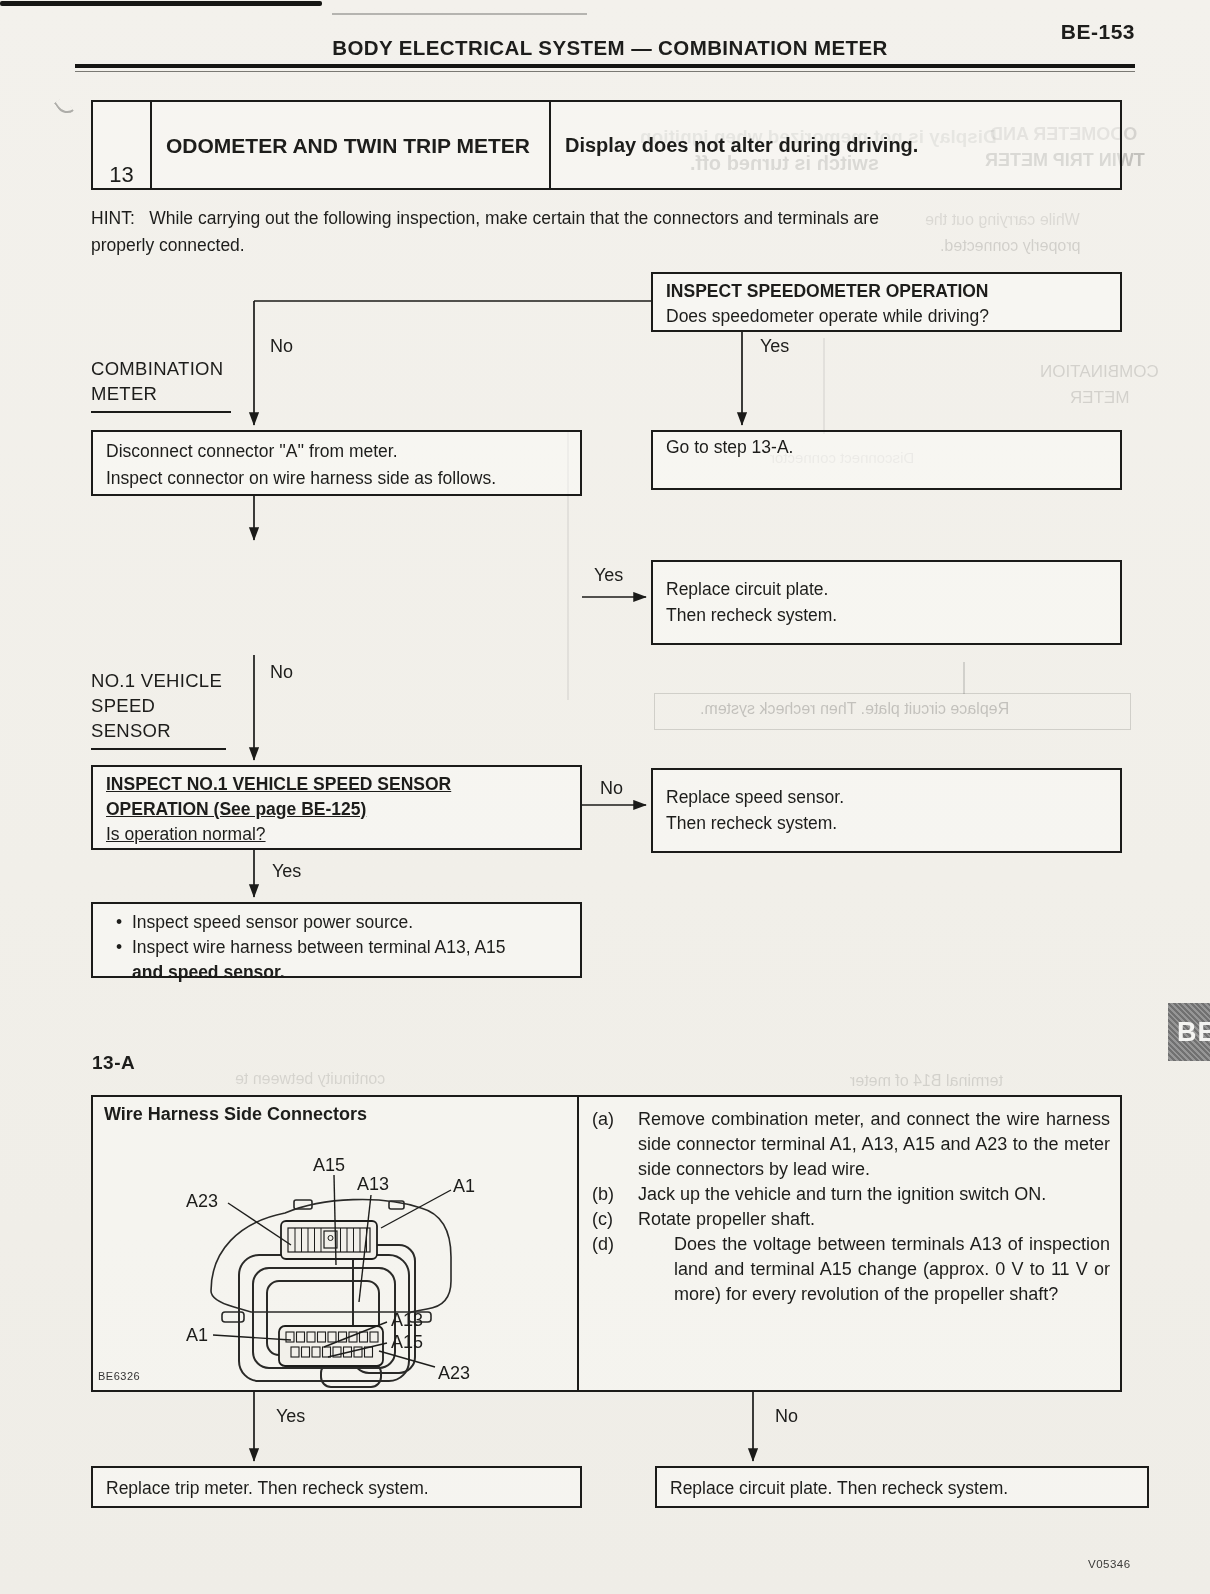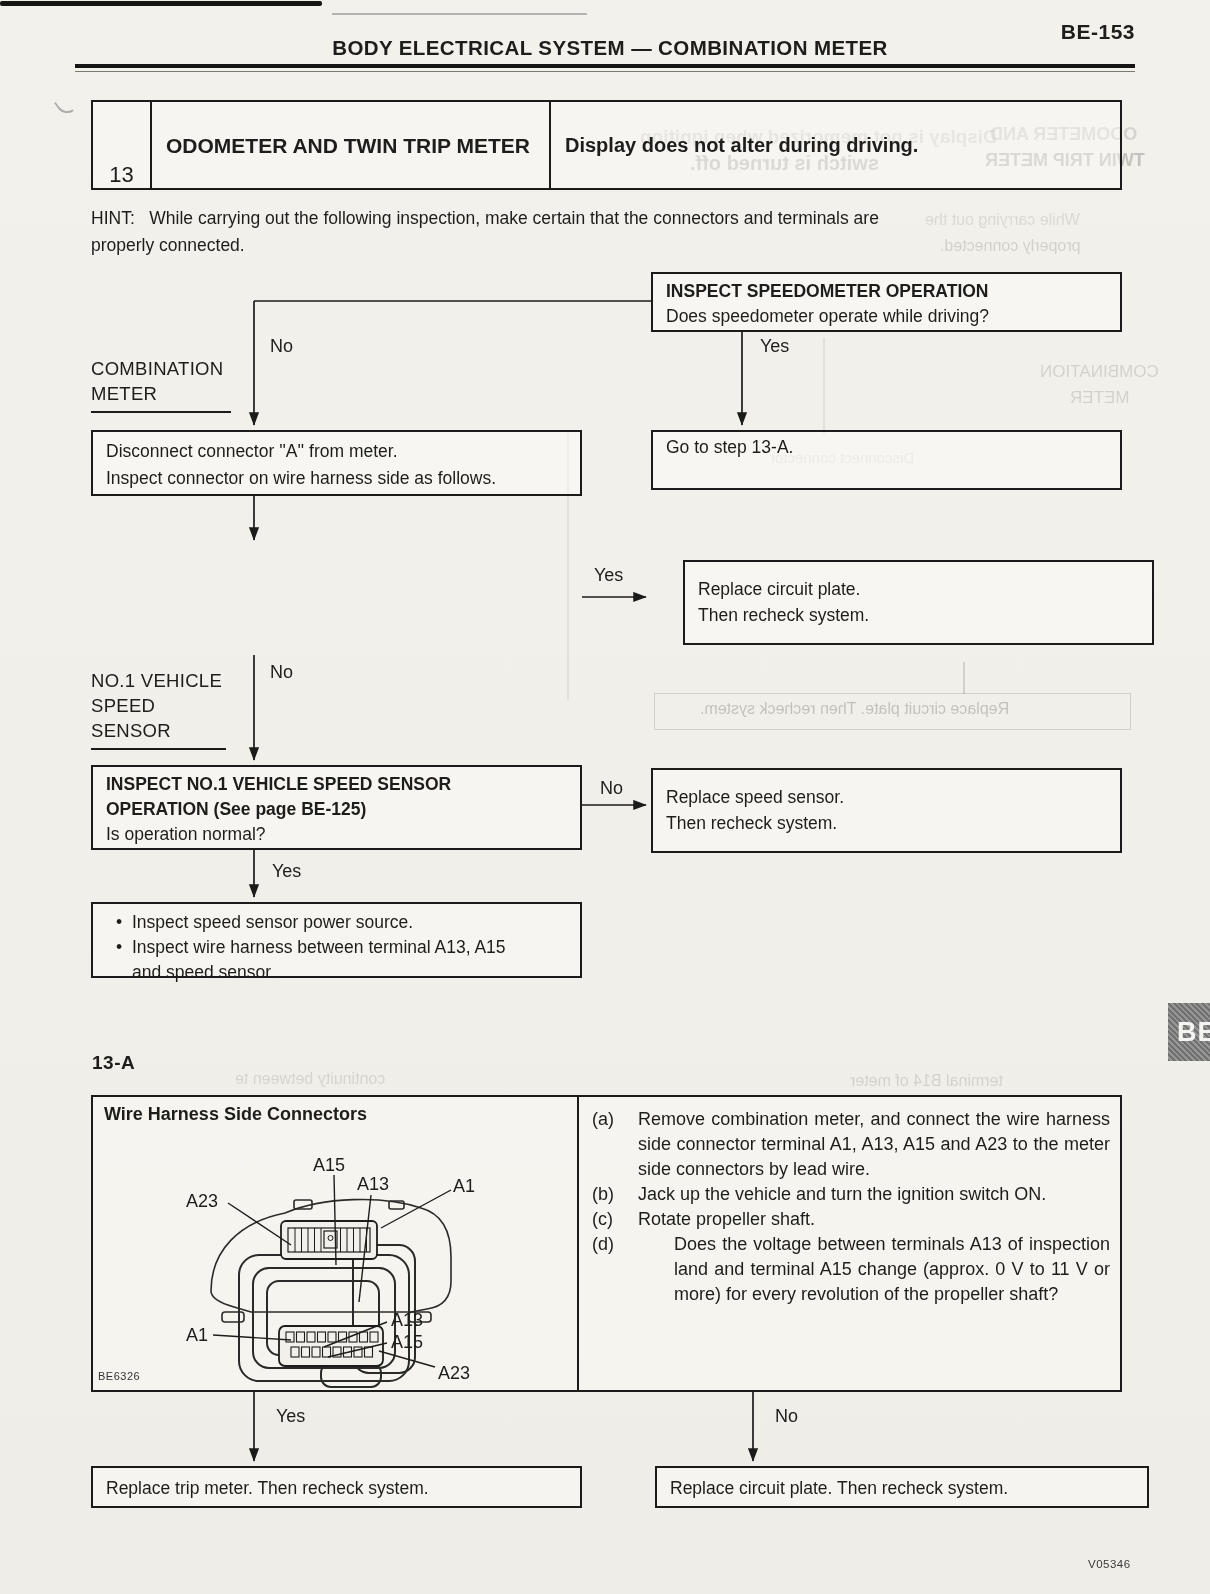--- a/index.html
+++ b/index.html
@@ -121,46 +121,46 @@
   <div class="box" style="left:651px;top:272px;width:471px;height:60px;padding:5px 13px;line-height:25px;">
     <div class="bold">INSPECT SPEEDOMETER OPERATION</div>
     <div>Does speedometer operate while driving?</div>
   </div>
 
   <div class="box" style="left:651px;top:430px;width:471px;height:60px;padding:2px 13px;">
     <div>Go to step 13-A.</div>
   </div>
 
 
-  <div class="box" style="left:651px;top:560px;width:471px;height:85px;padding:14px 13px;margin-left:32px;">
+  <div class="box" style="left:651px;top:560px;width:471px;height:85px;padding:14px 13px;">
     <div>Replace circuit plate.</div>
     <div>Then recheck system.</div>
   </div>
 
-  <div class="box" style="left:91px;top:765px;width:491px;height:85px;padding:5px 13px;line-height:25px;">
+  <div class="box" style="left:91px;top:765px;width:491px;height:85px;padding:5px 13px;line-height:25px;text-decoration:underline;">
     <div class="bold">INSPECT NO.1 VEHICLE SPEED SENSOR</div>
     <div class="bold">OPERATION (See page BE-125)</div>
     <div>Is operation normal?</div>
   </div>
 
   <div class="box" style="left:651px;top:768px;width:471px;height:85px;padding:14px 13px;">
     <div>Replace speed sensor.</div>
     <div>Then recheck system.</div>
   </div>
 
   <div class="box" style="left:91px;top:902px;width:491px;height:76px;padding:6px 13px;line-height:25px;">
     <div style="display:flex;">
       <span style="width:26px;text-align:center;">•</span>
       <span>Inspect speed sensor power source.</span>
     </div>
     <div style="display:flex;">
       <span style="width:26px;text-align:center;">•</span>
       <span>Inspect wire harness between terminal A13, A15</span>
     </div>
-    <div style="padding-left:26px;">and speed sensor.</div>
+    <div style="padding-left:26px;font-weight:bold;">and speed sensor.</div>
   </div>
 
   <div class="abs bold" style="left:92px;top:1052px;font-size:19px;letter-spacing:.5px;">13-A</div>
 
   <div class="abs" style="left:91px;top:1095px;width:1031px;height:297px;border:2.5px solid #1b1b19;background:rgba(253,253,251,.4);"></div>
   <div class="abs" style="left:577px;top:1095px;width:2px;height:297px;background:#1b1b19;"></div>
 
   <div class="abs bold" style="left:104px;top:1104px;font-size:18px;">Wire Harness Side Connectors</div>
   <div class="abs" style="left:98px;top:1370px;font-size:11px;letter-spacing:.5px;color:#333;">BE6326</div>
 

